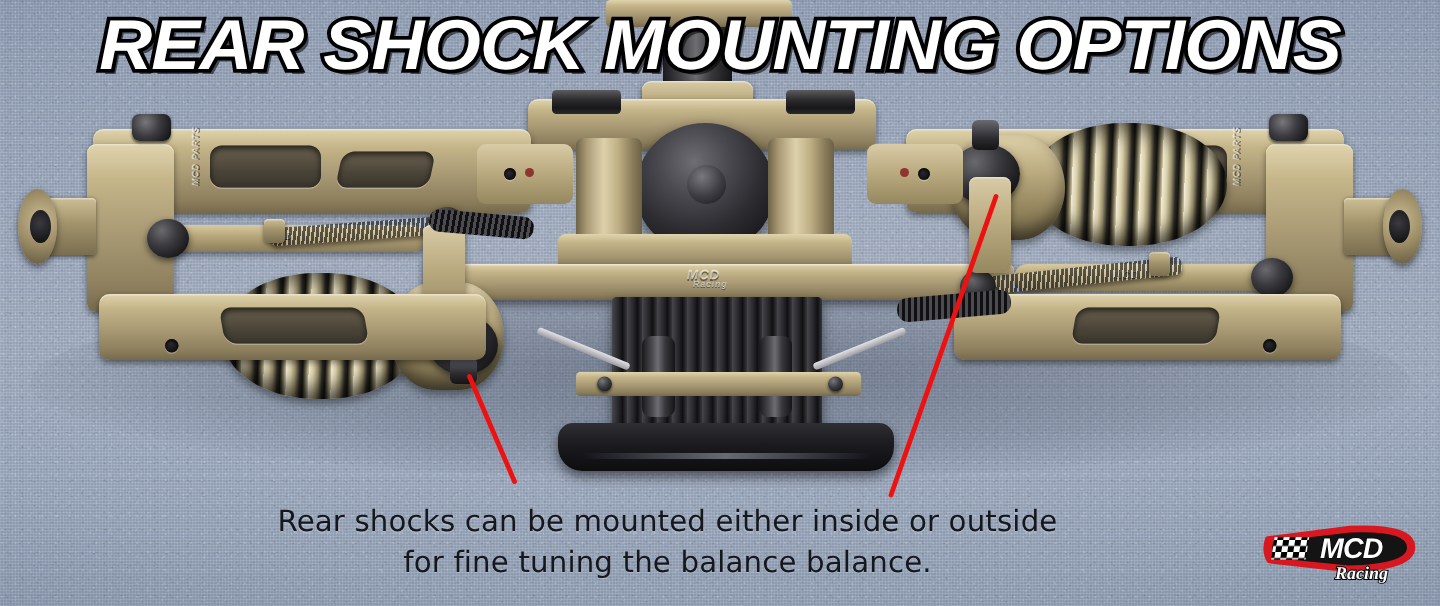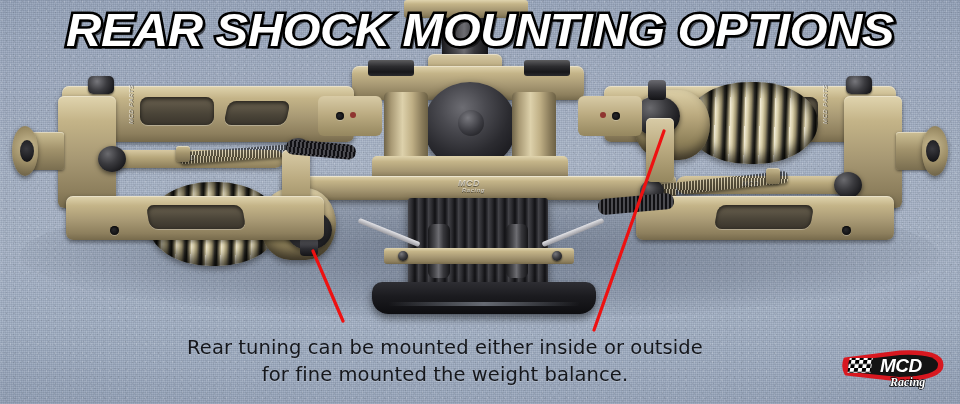--- a/index.html
+++ b/index.html
@@ -359,22 +359,22 @@
 
   <svg class="part" width="960" height="404" viewBox="0 0 960 404" style="left:0;top:0;z-index:36;pointer-events:none;">
 
   <line x1="313" y1="251" x2="343" y2="321" stroke="#ee1111" stroke-width="3.2" stroke-linecap="round"></line>
       <line x1="664" y1="131" x2="594" y2="330" stroke="#ee1111" stroke-width="3.2" stroke-linecap="round"></line>
     </svg>
 
   <div class="title">REAR SHOCK MOUNTING OPTIONS</div>
 
   <div class="caption">
-    <span>Rear tuning can be mounted either inside or outside</span>
-    <span>for fine mounted the weight balance.</span>
+    <span>Rear shocks can be mounted either inside or outside</span>
+    <span>for fine tuning the balance balance.</span>
   </div>
 
   <svg class="logo" viewBox="0 0 208 92" preserveAspectRatio="xMidYMid meet">
     <defs>
       <pattern id="checks" width="16" height="16" patternUnits="userSpaceOnUse">
         <rect width="16" height="16" fill="#ffffff"></rect>
         <rect width="8" height="8" fill="#000000"></rect>
         <rect x="8" y="8" width="8" height="8" fill="#000000"></rect>
       </pattern>
     </defs>

